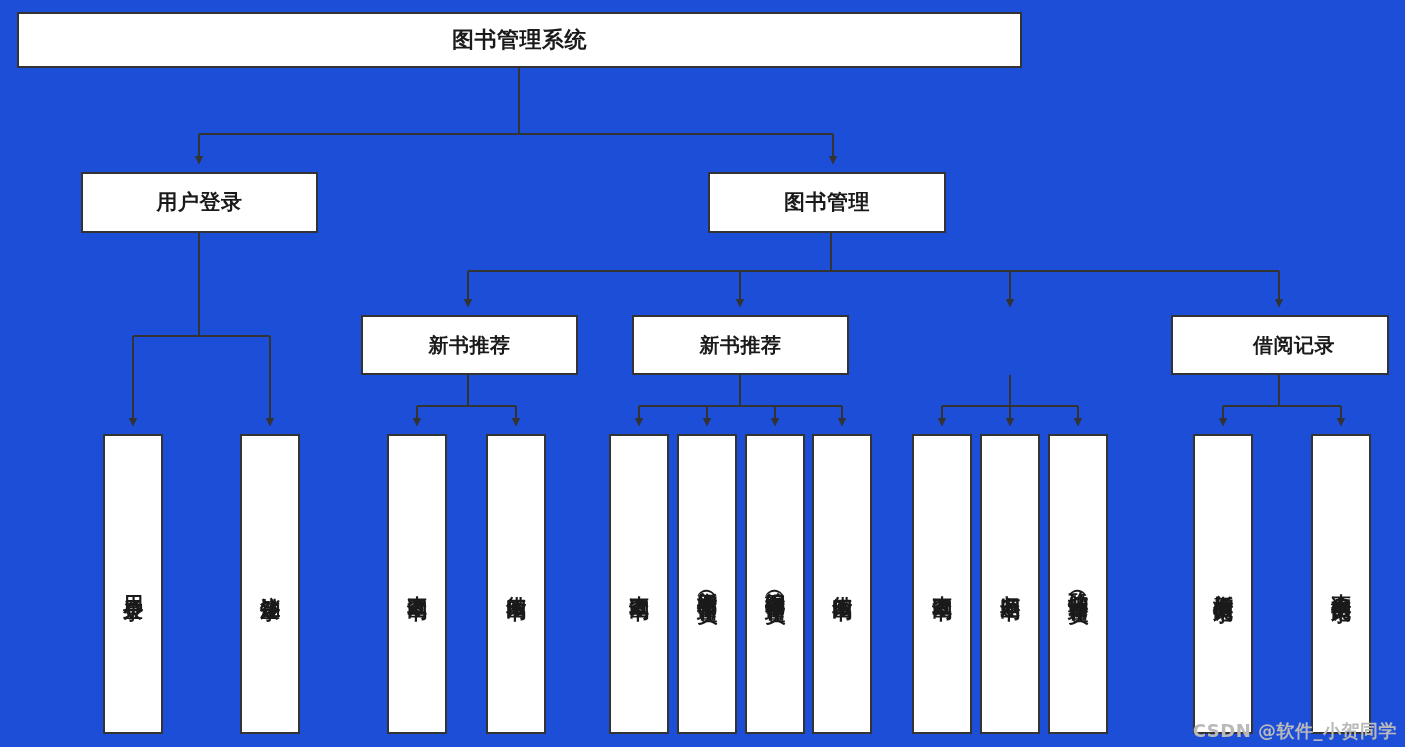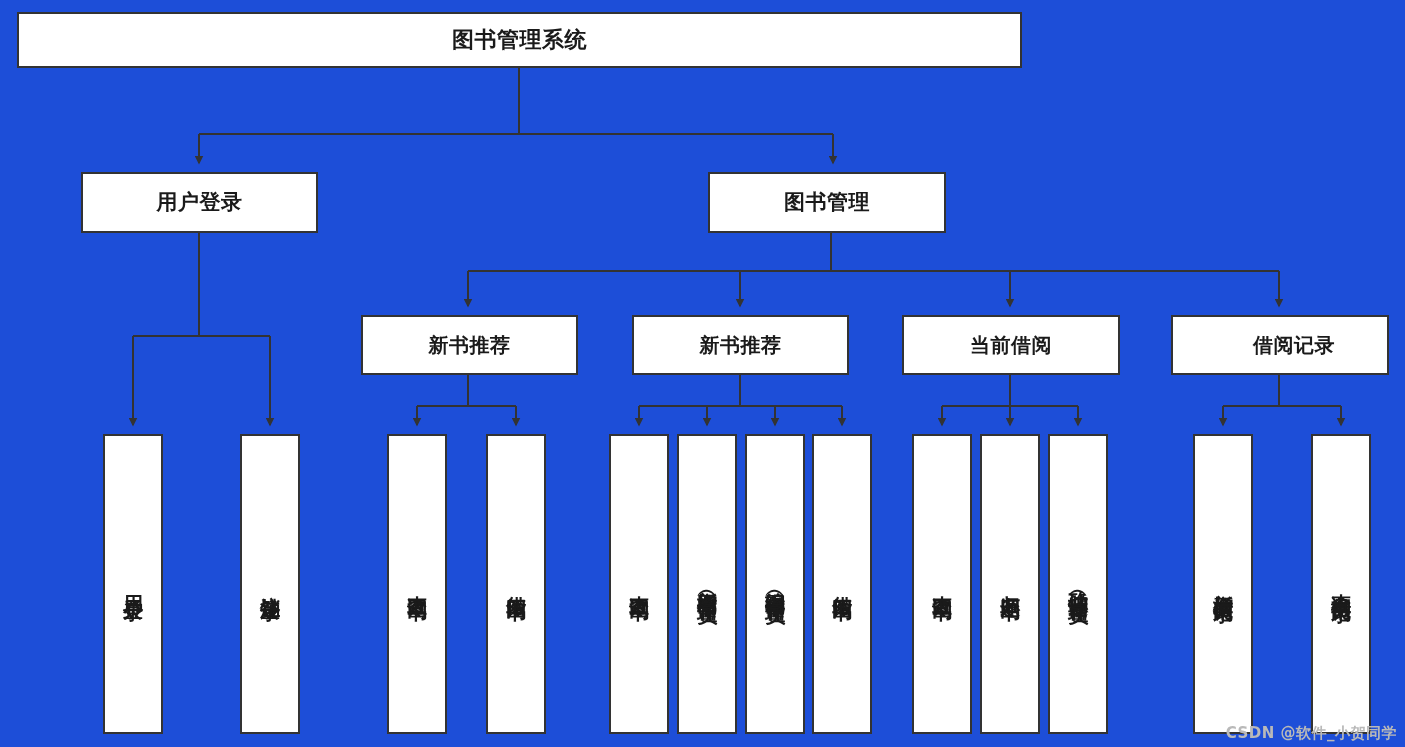--- a/index.html
+++ b/index.html
@@ -62,21 +62,21 @@
     font-size: 20px;
     line-height: 1.18;
     letter-spacing: 2px;
     white-space: nowrap;
     max-height: 100%;
   }
   .watermark {
     position: absolute;
     right: 8px;
     bottom: 4px;
-    font-size: 15px;
+    font-size: 18px;
     color: #b9b9b9;
     letter-spacing: 0.5px;
     z-index: 5;
     white-space: nowrap;
   }
 </style>
 </head>
 <body>
 
 <div id="diagram-root">
@@ -144,23 +144,20 @@
   </div>
 
   <div class="node level3" style="left:361px; top:315px; width:217px; height:60px;">
     <span class="node-label">新书推荐</span>
   </div>
 
   <div class="node level3" style="left:632px; top:315px; width:217px; height:60px;">
     <span class="node-label">新书推荐</span>
   </div>
 
-  <div class="node level3" style="left:902px; top:315px; width:218px; height:60px;">
-    <span class="node-label">当前借阅</span>
-  </div>
 
   <div class="node level3" style="left:1171px; top:315px; width:218px; height:60px;padding-left:28px;">
     <span class="node-label">借阅记录</span>
   </div>
 
   <div class="node leaf" style="left:103px; top:434px; width:60px; height:300px;">
     <span class="node-label">用户登录</span>
   </div>
 
   <div class="node leaf" style="left:240px; top:434px; width:60px; height:300px;">

